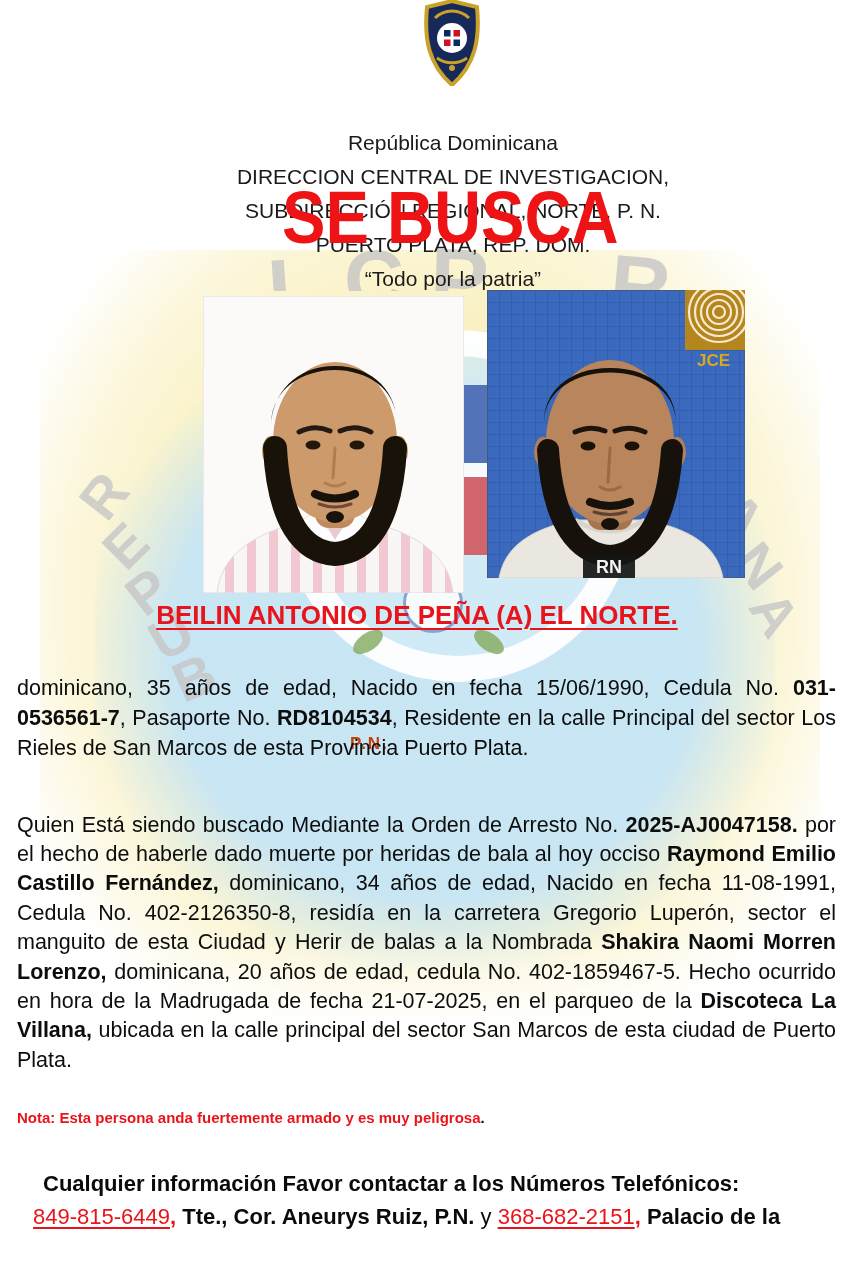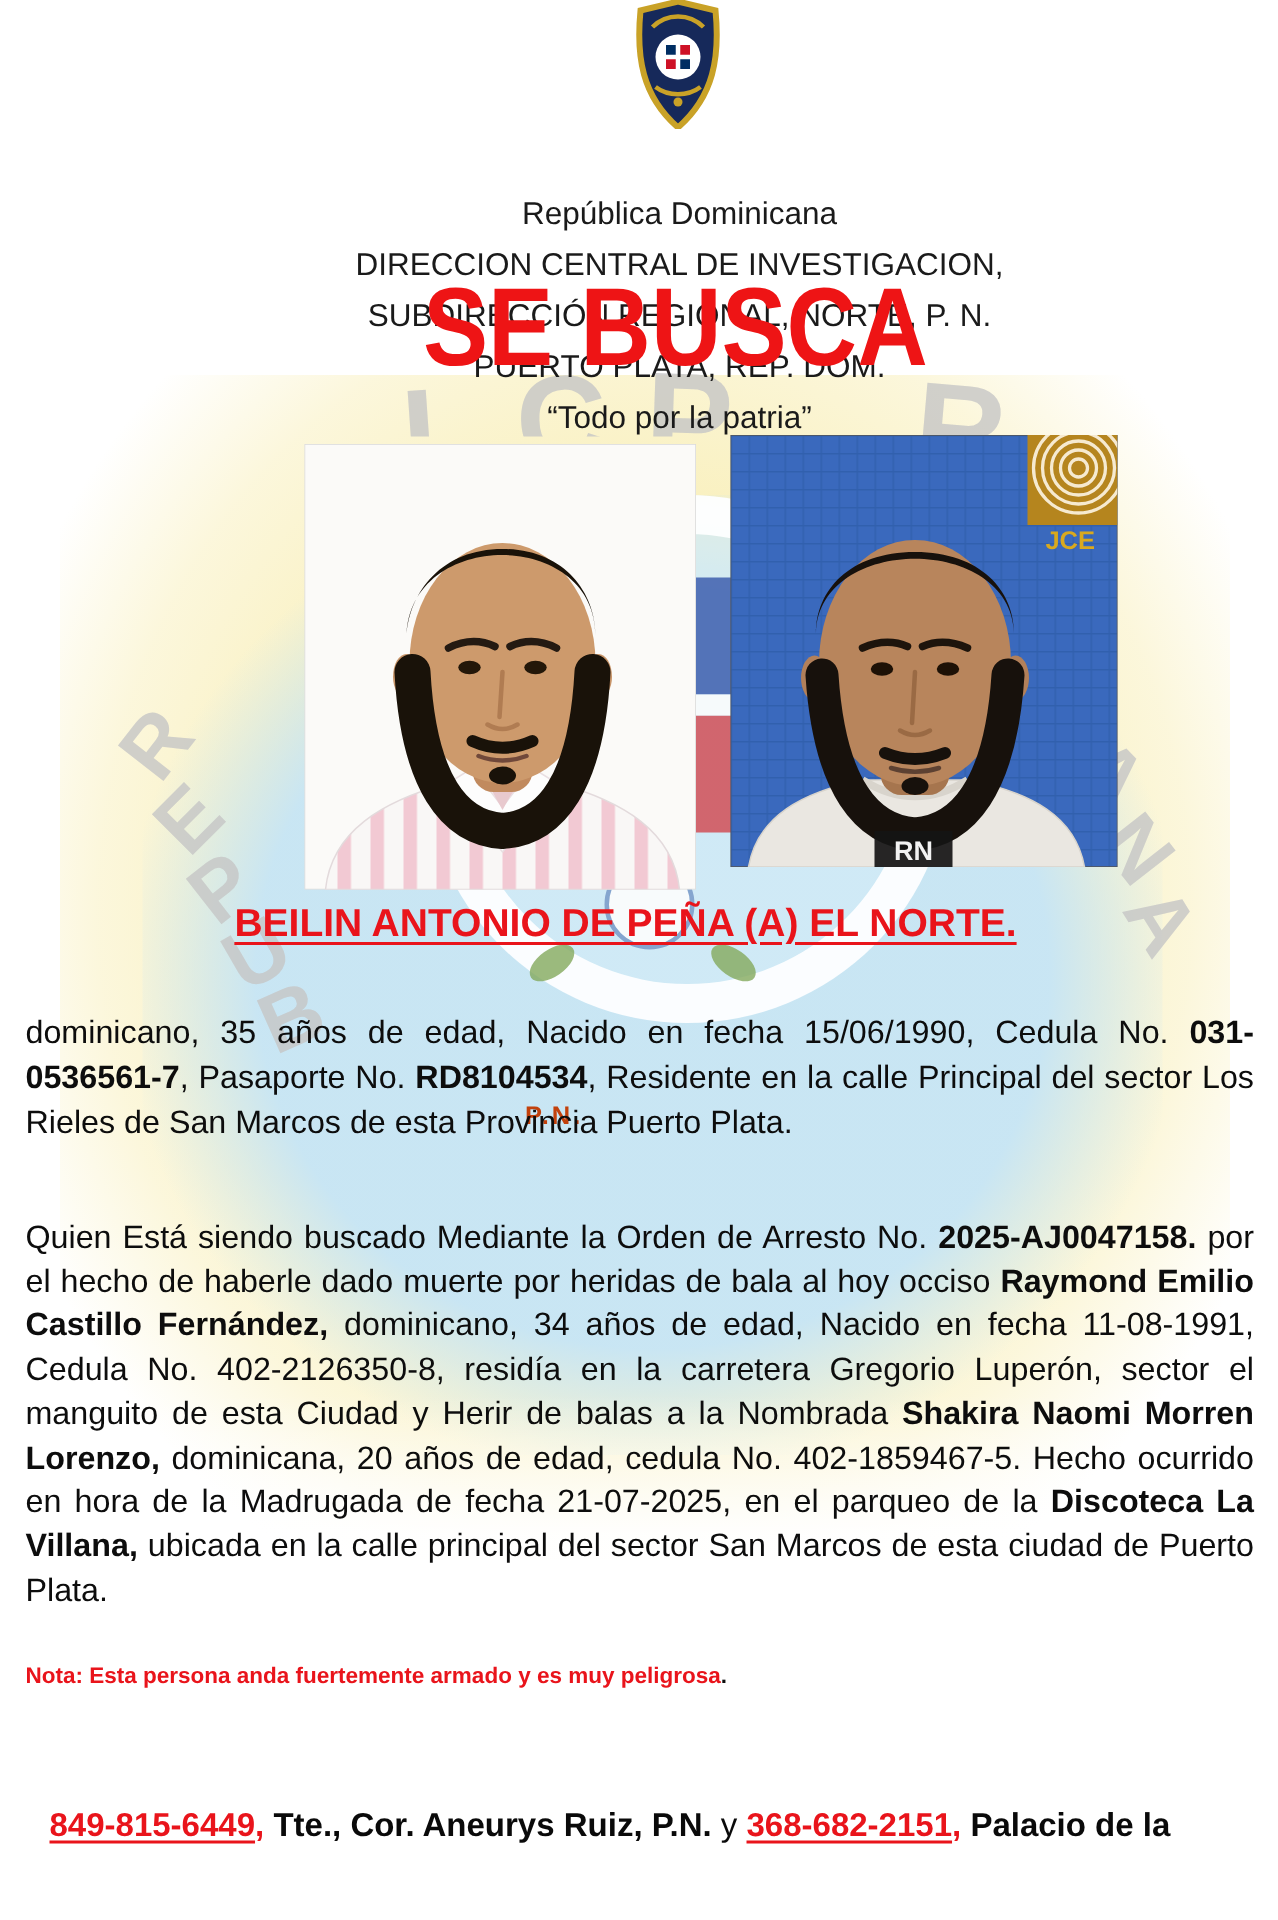--- a/index.html
+++ b/index.html
@@ -67,21 +67,21 @@
   .nota{position:absolute;left:17px;top:1103px;width:822px;
     font-size:15px;font-weight:bold;line-height:30px;}
   .contact-line{position:absolute;font-size:22px;font-weight:bold;line-height:30px;color:#0a0a0a;}
   .cl1{left:43px;top:1169px;}
   .cl2{left:33px;top:1202px;}
   .cl3{left:8px;top:1236px;}
   
   .seg-reg{font-weight:normal;margin-top:39px;}
   .seg-b{font-weight:bold;}
   .seg-redb{font-weight:bold;color:var(--red);}
-  .seg-phone{font-weight:bold;color:var(--red);text-decoration:underline;
+  .seg-phone{font-weight:normal;color:var(--red);text-decoration:underline;
     text-decoration-color:var(--red);text-decoration-thickness:2px;text-underline-offset:3px;}
 </style>
 </head>
 <body>
 
 <div class="page">
 
   <div class="watermark">
     <div class="wm-yellow"></div>
     <div class="wm-blue"></div>
@@ -249,16 +249,17 @@
 
     <div class="name">
       <span>BEILIN ANTONIO DE PEÑA (A) EL NORTE.</span>
     </div>
 
     <p class="para p1"><span class="seg-reg">dominicano, 35 años de edad, Nacido en fecha 15/06/1990, Cedula No. </span><span class="seg-b">031-0536561-7</span><span class="seg-reg">, Pasaporte No. </span><span class="seg-b">RD8104534</span><span class="seg-reg">, Residente en la calle Principal del sector Los Rieles de San Marcos de esta Provincia Puerto Plata.</span></p>
     <p class="para p2"><span class="seg-reg">Quien Está siendo buscado Mediante la Orden de Arresto No. </span><span class="seg-b">2025-AJ0047158.</span><span class="seg-reg"> por el hecho de haberle dado muerte por heridas de bala al hoy occiso </span><span class="seg-b">Raymond Emilio Castillo Fernández,</span><span class="seg-reg"> dominicano, 34 años de edad, Nacido en fecha 11-08-1991, Cedula No. 402-2126350-8, residía en la carretera Gregorio Luperón, sector el manguito de esta Ciudad y Herir de balas a la Nombrada </span><span class="seg-b">Shakira Naomi Morren Lorenzo,</span><span class="seg-reg"> dominicana, 20 años de edad, cedula No. 402-1859467-5. Hecho ocurrido en hora de la Madrugada de fecha 21-07-2025, en el parqueo de la </span><span class="seg-b">Discoteca La Villana,</span><span class="seg-reg"> ubicada en la calle principal del sector San Marcos de esta ciudad de Puerto Plata.</span></p>
 
     <div class="nota"><span class="seg-redb">Nota: Esta persona anda fuertemente armado y es muy peligrosa</span><span class="seg-b">.</span></div>
 
+    <div class="contact-line cl1">Cualquier información Favor contactar a los Números Telefónicos:</div>
     <div class="contact-line cl2"><span class="seg-phone">849-815-6449</span><span class="seg-redb">, </span><span class="seg-b">Tte., Cor. Aneurys Ruiz, P.N. </span><span class="seg-reg">y </span><span class="seg-phone">368-682-2151</span><span class="seg-redb">, </span><span class="seg-b">Palacio de la</span></div>
 
   </div>
 </div>
 
 </body></html>

